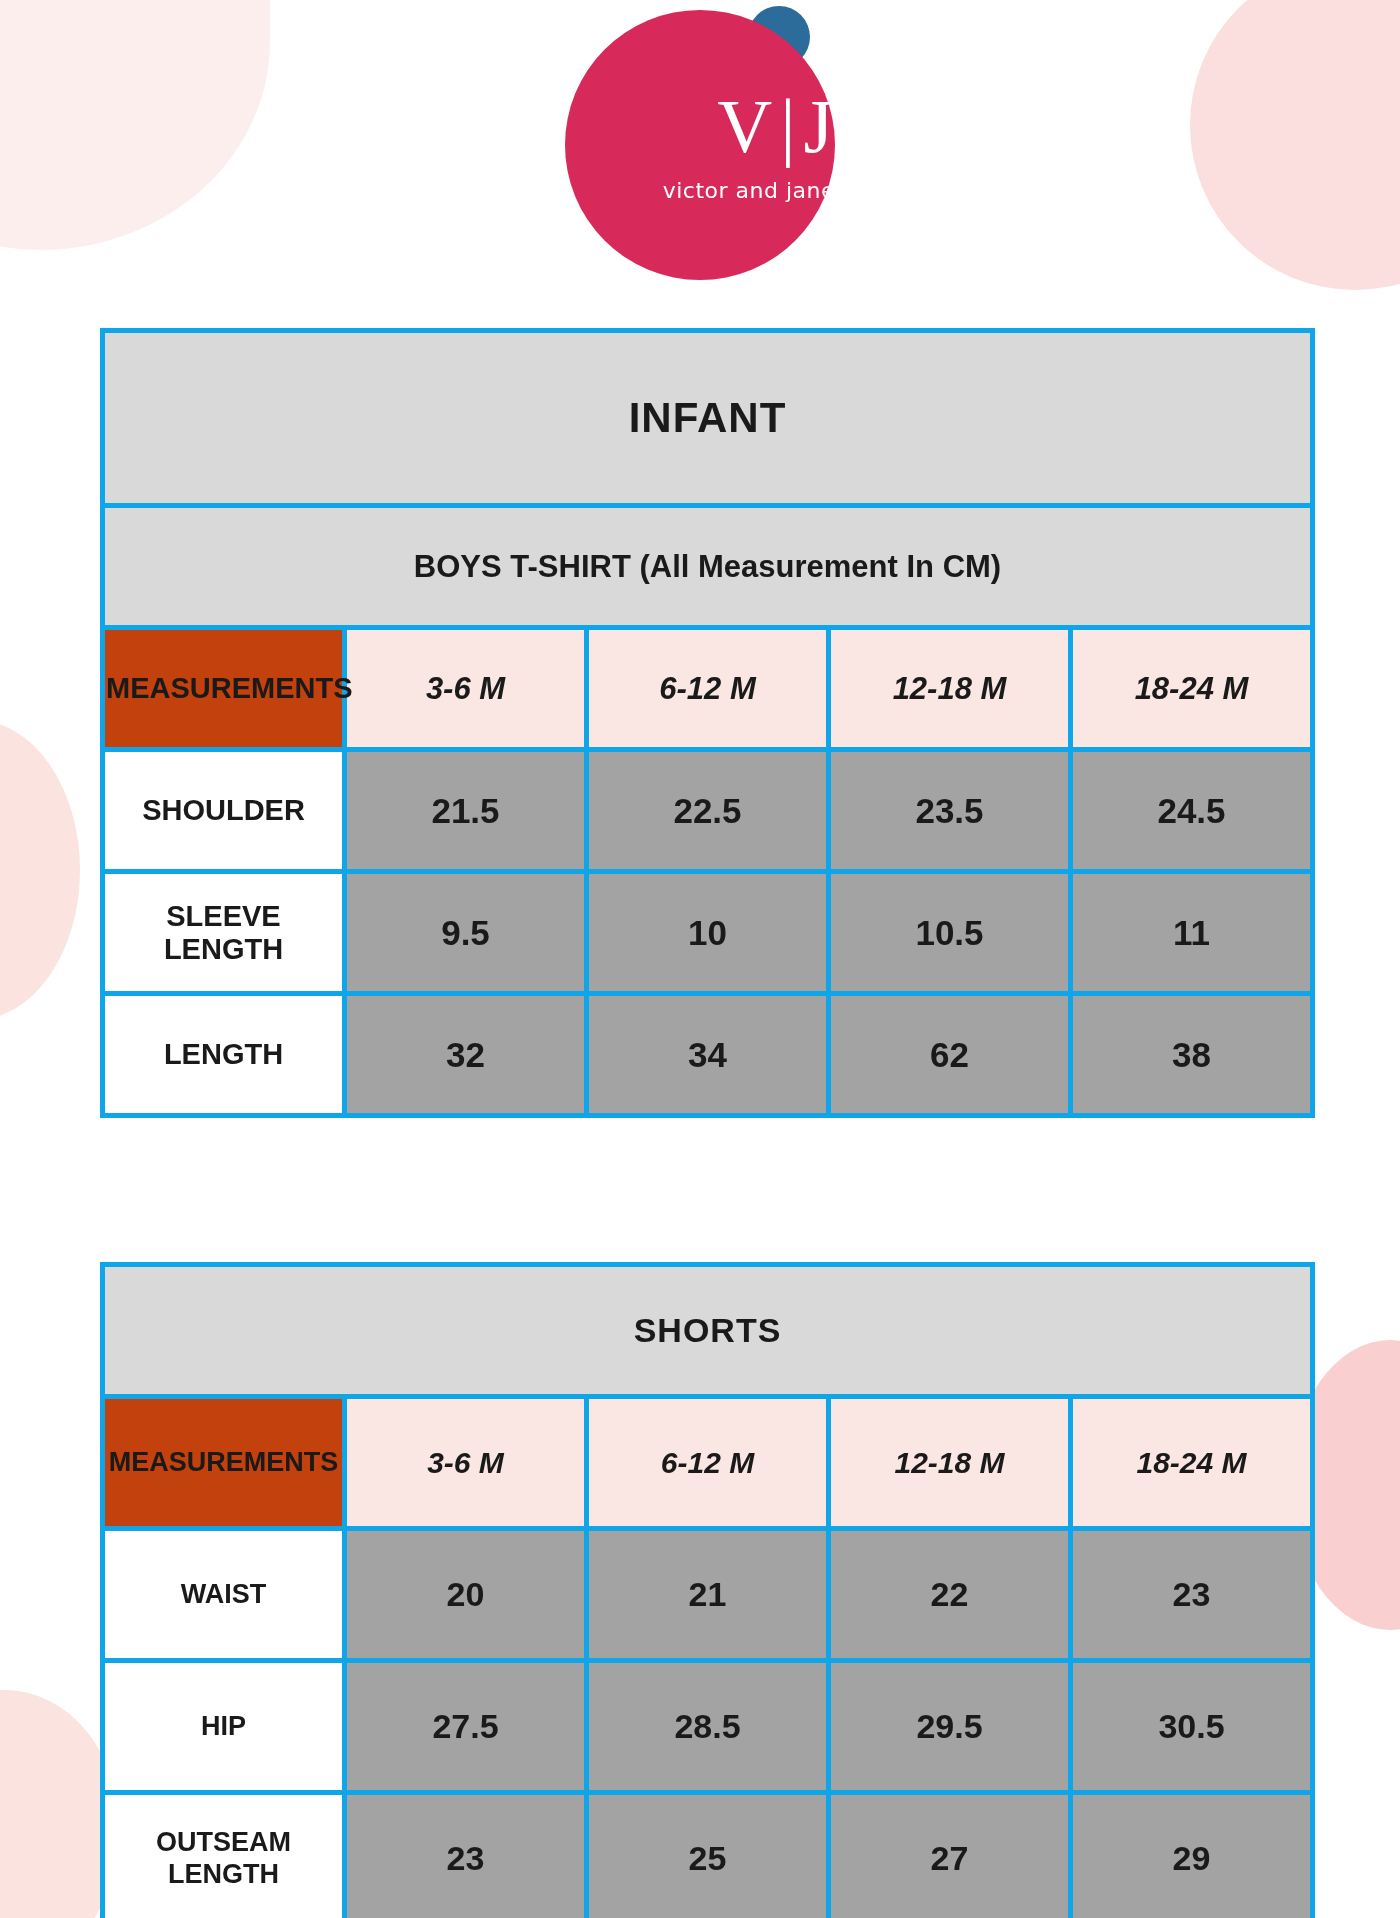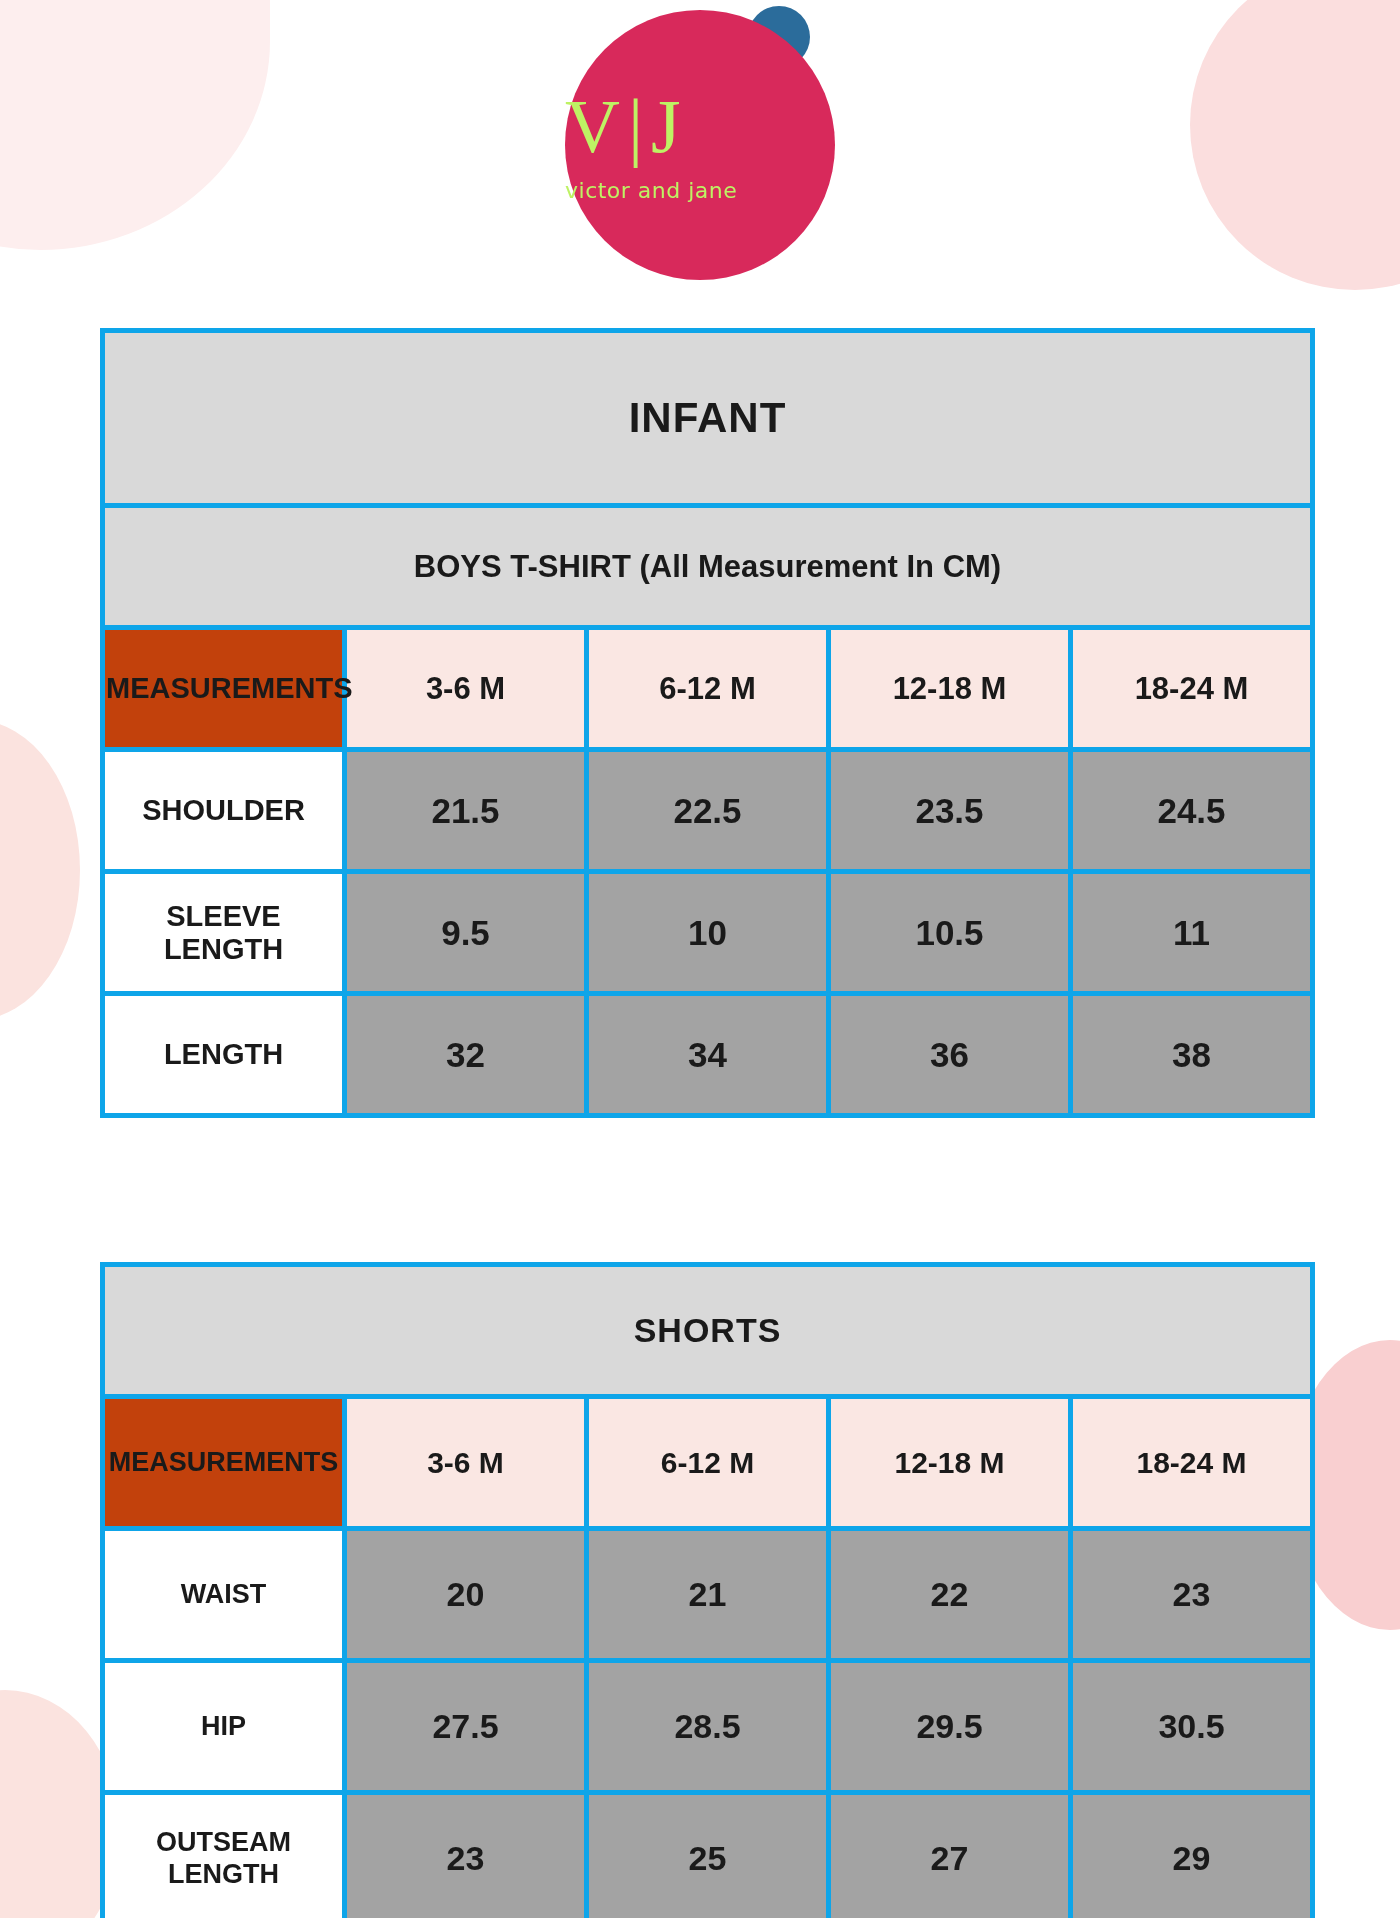--- a/index.html
+++ b/index.html
@@ -82,24 +82,24 @@
   }
   .logo-circle {
     position: absolute;
     top: 10px;
     left: 50%;
     margin-left: -135px;
     width: 270px;
     height: 270px;
     background: #d8295b;
     border-radius: 50%;
-    color: #bef264;
+    color: #ffffff;
     display: flex;
     flex-direction: column;
-    align-items: flex-start;
+    align-items: flex-end;
     justify-content: center;
   }
   .logo-mark {
     font-family: "Liberation Serif", serif;
     font-size: 76px;
     letter-spacing: 2px;
     line-height: 1;
     margin-bottom: 14px;
     font-weight: 400;
   }
@@ -144,20 +144,21 @@
   }
   .hdr-label {
     background: #c2410c;
     font-size: 29px;
     height: 112px;
   }
   .hdr-size {
     background: #fae7e3;
     font-size: 31px;
     height: 112px;
+    font-style: italic;
   }
   .row-label {
     font-size: 29px;
     background: #ffffff;
   }
   .row-val {
     font-size: 35px;
     background: #a3a3a3;
   }
   .table tbody tr {
@@ -220,21 +221,21 @@
         <td class="row-label">SLEEVE LENGTH</td>
         <td class="row-val">9.5</td>
         <td class="row-val">10</td>
         <td class="row-val">10.5</td>
         <td class="row-val">11</td>
       </tr>
       <tr>
         <td class="row-label">LENGTH</td>
         <td class="row-val">32</td>
         <td class="row-val">34</td>
-        <td class="row-val">36</td>
+        <td class="row-val">62</td>
         <td class="row-val">38</td>
       </tr>
     </tbody>
   </table>
 </div>
 
 <div class="sheet t2">
   <table class="table">
     <tbody>
       <tr>

